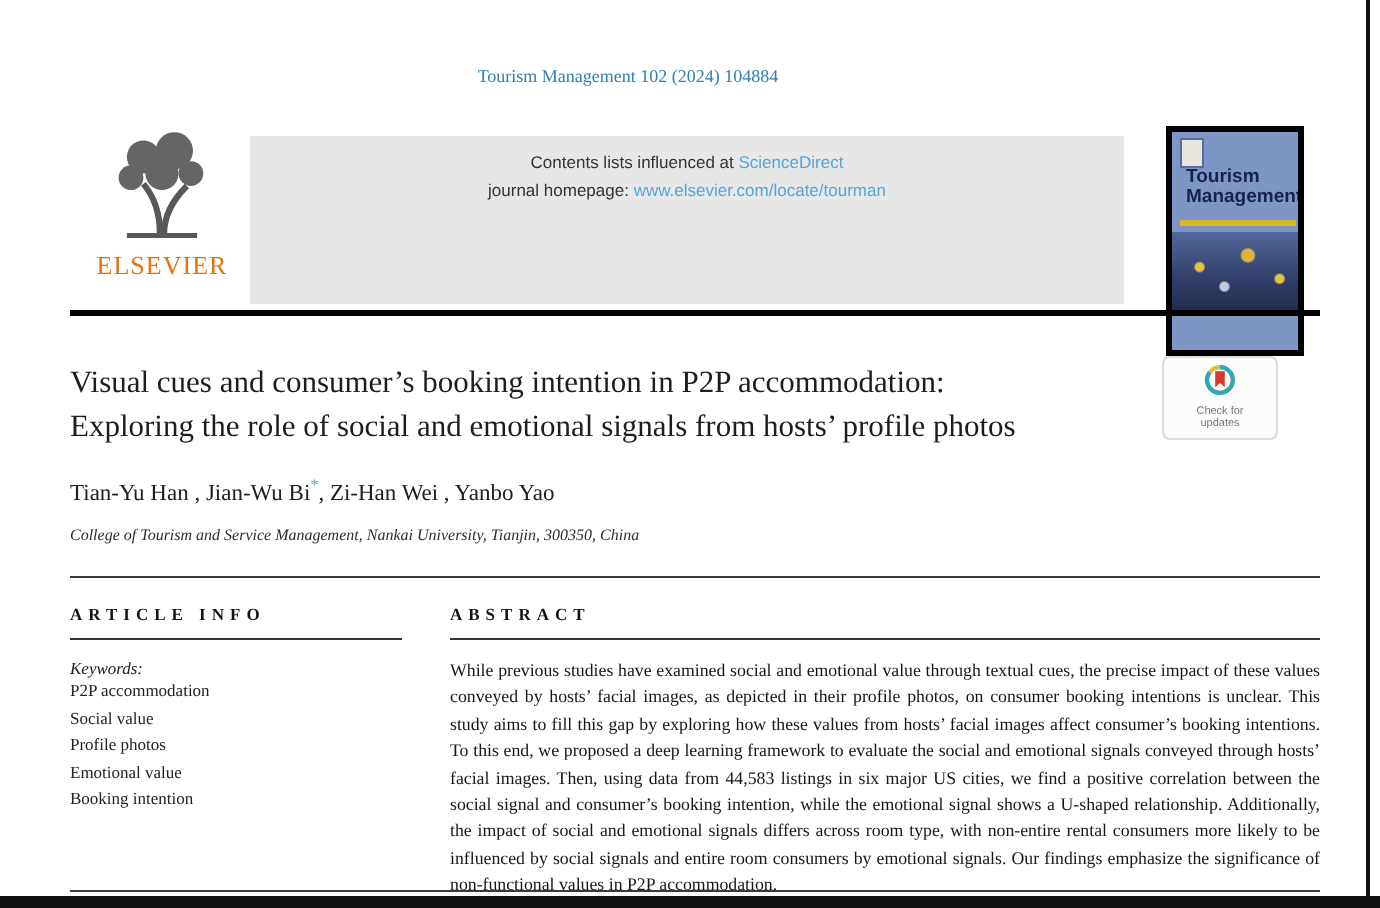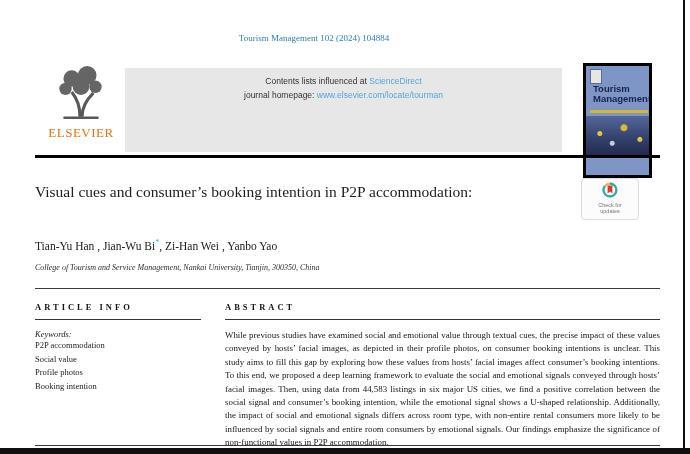--- a/index.html
+++ b/index.html
@@ -114,20 +114,21 @@
     <div>Management</div>
   </div>
   <div class="cover-accent"></div>
   <div class="cover-photo"></div>
 </div>
 
 <div class="abs black-bar"></div>
 
 <div class="abs title">
   <div>Visual cues and consumer’s booking intention in P2P accommodation:</div>
+  <div>Exploring the role of social and emotional signals from hosts’ profile photos</div>
 </div>
 
 <div class="abs badge">
   <span>
     <svg width="16" height="16" viewBox="0 0 20 20">
       <circle cx="10" cy="10" r="8" fill="none" stroke="#e8b93a" stroke-width="2.6"></circle>
       <path d="M10 2 a8 8 0 0 1 0 16 a8 8 0 0 1 -6.5 -12.8" fill="none" stroke="#2ba8bc" stroke-width="2.6"></path>
       <path d="M7 4.5 h6 v10 l-3 -2.6 l-3 2.6 z" fill="#d83a2c"></path>
     </svg>
   </span>
@@ -145,20 +146,21 @@
 
 <div class="abs rule rule-top"></div>
 
 <div class="abs col-left">
   <div class="sec-heading">ARTICLE INFO</div>
   <div class="sec-rule"></div>
   <div class="kw-label">Keywords:</div>
   <div class="kw-item">P2P accommodation</div>
   <div class="kw-item">Social value</div>
   <div class="kw-item">Profile photos</div>
+  <div class="kw-item">Emotional value</div>
   <div class="kw-item">Booking intention</div>
 </div>
 
 <div class="abs col-right">
   <div class="sec-heading">ABSTRACT</div>
   <div class="sec-rule"></div>
   <div class="abstract-text">While previous studies have examined social and emotional value through textual cues, the precise impact of these values conveyed by hosts’ facial images, as depicted in their profile photos, on consumer booking intentions is unclear. This study aims to fill this gap by exploring how these values from hosts’ facial images affect consumer’s booking intentions. To this end, we proposed a deep learning framework to evaluate the social and emotional signals conveyed through hosts’ facial images. Then, using data from 44,583 listings in six major US cities, we find a positive correlation between the social signal and consumer’s booking intention, while the emotional signal shows a U-shaped relationship. Additionally, the impact of social and emotional signals differs across room type, with non-entire rental consumers more likely to be influenced by social signals and entire room consumers by emotional signals. Our findings emphasize the significance of non-functional values in P2P accommodation.</div>
 </div>
 
 <div class="abs rule rule-bottom"></div>

